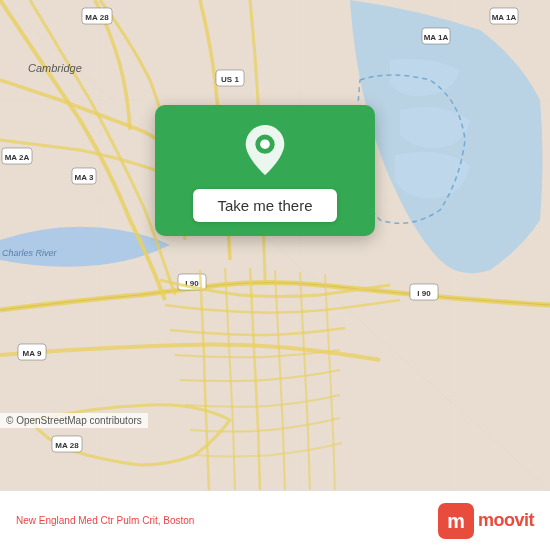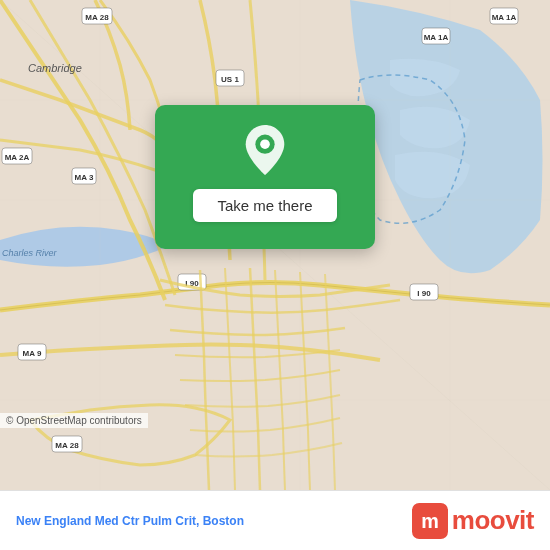--- a/index.html
+++ b/index.html
@@ -27,21 +27,21 @@
       width: 100%; height: 100%;
     }
 
     #popup-card {
       position: absolute;
       top: 105px;
       left: 155px;
       width: 220px;
       background: #34a853;
       border-radius: 10px;
-      padding: 18px 20px 27px 20px;
+      padding: 18px 20px 14px 20px;
       display: flex;
       flex-direction: column;
       align-items: center;
       box-shadow: 0 4px 16px rgba(0,0,0,0.25);
       z-index: 10;
     }
 
     #map-pin-icon {
       width: 48px;
       height: 54px;
@@ -67,38 +67,38 @@
       height: 60px;
       background: white;
       display: flex;
       align-items: center;
       justify-content: space-between;
       padding: 0 16px;
       border-top: 1px solid #e0e0e0;
     }
 
     #location-text {
-      font-size: 12px;
-      color: #3b82f6;
-      font-weight: 700;
+      font-size: 10px;
+      color: #ef4444;
+      font-weight: 400;
     }
 
     #moovit-logo {
       display: flex;
       align-items: center;
       gap: 4px;
     }
 
     #moovit-m {
       width: 36px;
       height: 36px;
     }
 
     #moovit-wordmark {
-      font-size: 26px;
+      font-size: 18px;
       font-weight: 700;
       color: #e84c3d;
       letter-spacing: -0.5px;
     }
 
     #copyright-bar {
       position: absolute;
       bottom: 62px;
       left: 0;
       background: rgba(255,255,255,0.75);

